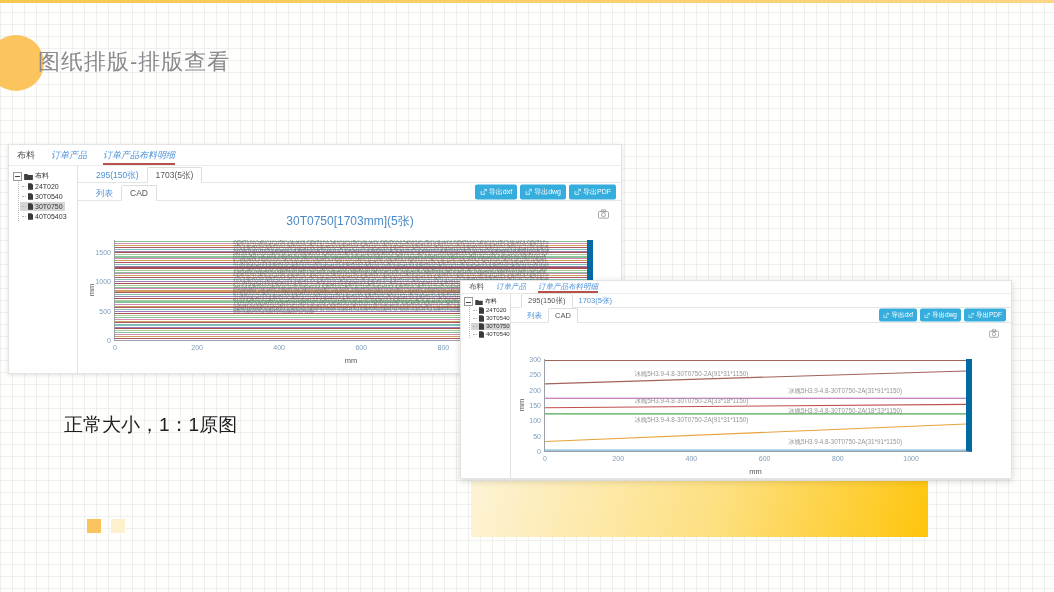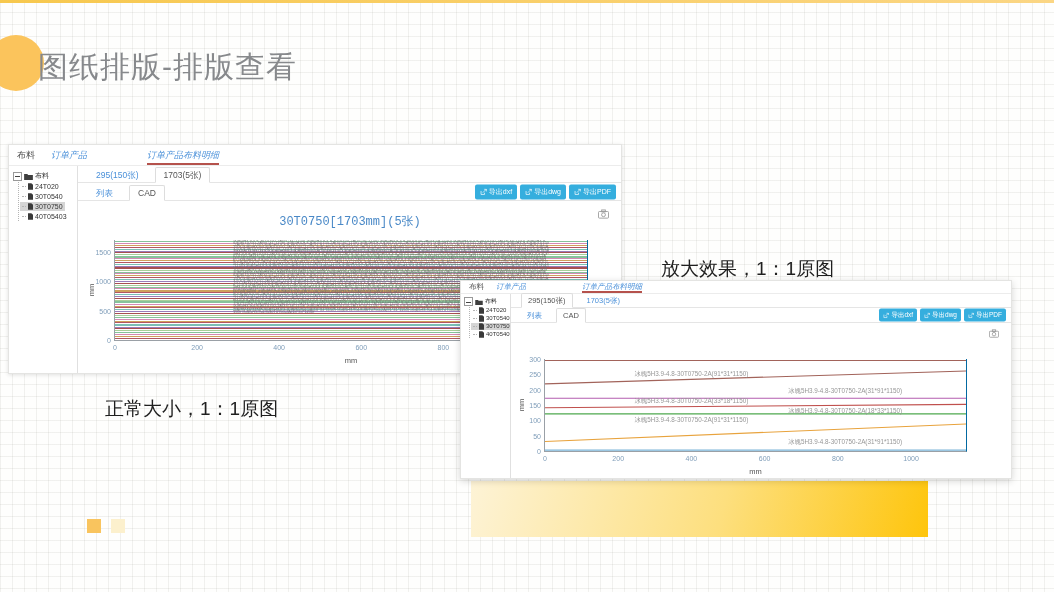--- a/index.html
+++ b/index.html
@@ -3,78 +3,78 @@
 <meta charset="utf-8">
 <style>
   html,body{margin:0;padding:0;}
   body{font-family:"Liberation Sans","DejaVu Sans",sans-serif;}
   .slide{position:relative;width:1054px;height:592px;overflow:hidden;background-color:#fefefd;
     background-image:linear-gradient(rgba(150,150,140,.13) 1px,transparent 1px),
                      linear-gradient(90deg,rgba(150,150,140,.13) 1px,transparent 1px);
     background-size:12px 12px;}
   .topstrip{position:absolute;left:0;top:0;width:100%;height:3px;background:linear-gradient(90deg,#f7c84e,#fbd684);}
   .deco-circle{position:absolute;left:-12px;top:35px;width:56px;height:56px;border-radius:50%;background:#fbc45c;}
-  .slide-title{position:absolute;left:38px;top:47px;font-size:30px;letter-spacing:1px;color:#87898c;}
+  .slide-title{position:absolute;left:38px;top:47px;font-size:22px;letter-spacing:1px;color:#87898c;}
   .caption{position:absolute;font-size:19px;color:#1f1f1f;}
-  .cap-left{left:64px;top:396px;margin-left:41px;}
+  .cap-left{left:64px;top:412px;}
   .cap-right{left:661px;top:256px;}
   .sq{position:absolute;width:14px;height:14px;}
   .sq1{left:87px;top:519px;background:#f9c45e;}
   .sq2{left:111px;top:519px;background:#fcf0cd;}
   .bottombar{position:absolute;left:471px;top:481px;width:457px;height:56px;
     background:linear-gradient(105deg,#fdf3d6 0%,#fddf7e 55%,#fec50c 100%);}
 
   
   .shot{position:absolute;background:#fff;border:1px solid #e4e4e2;box-shadow:0 1px 4px rgba(0,0,0,.12);}
   #shot1{left:8px;top:144px;width:612px;height:228px;}
   #shot2{left:460px;top:280px;width:550px;height:197px;z-index:5;box-shadow:0 2px 7px rgba(0,0,0,.16);}
   .nav-tabs{display:flex;gap:16px;align-items:stretch;border-bottom:1px solid #ececec;padding-left:8px;}
   #shot1 .nav-tabs{height:20px;font-size:9px;}
   #shot2 .nav-tabs{height:12px;font-size:7.5px;gap:12px;}
   .nav-tab{display:flex;align-items:center;}
   .nav-tab.dark{color:#4d4d4d;}
   .nav-tab.blue{color:#4a90d9;font-style:italic;}
-  .nav-tab.rline{box-shadow:inset 0 -2px 0 #b5524c;margin-left:44px;}
+  .nav-tab.rline{box-shadow:inset 0 -2px 0 #b5524c;}
   .shot-body{display:flex;}
   #shot1 .shot-body{height:207px;}
   #shot2 .shot-body{height:184px;}
   .tree{border-right:1px solid #e0e0e0;box-sizing:border-box;color:#333;overflow:hidden;}
   #shot1 .tree{width:69px;font-size:7px;padding:5px 1px 0 4px;}
   #shot2 .tree{width:50px;font-size:6px;padding:3px 1px 0 3px;}
   .tree-root{display:flex;align-items:center;gap:2px;white-space:nowrap;}
   .expbox{position:relative;width:7px;height:7px;border:1px solid #999;background:#fff;flex:0 0 auto;}
   .expbox::after{content:"";position:absolute;left:1px;right:1px;top:50%;border-top:1px solid #444;}
   .tree-kids{margin-left:5px;border-left:1px dotted #b5b5b5;padding-left:1px;}
   .tree-item{display:flex;align-items:center;gap:2px;padding:0 2px;margin:1px 0;white-space:nowrap;width:max-content;}
   #shot1 .tree-item{line-height:9px;}
   #shot2 .tree-item{line-height:7px;}
   .tree-item::before{content:"";width:4px;border-top:1px dotted #b5b5b5;flex:0 0 auto;}
   .tree-item.sel{background:#d5d5d5;}
   .content{flex:1;position:relative;min-width:0;}
-  .trow{display:flex;align-items:flex-end;border-bottom:1px solid #e5e5e5;padding-left:10px;position:relative;gap:8px;}
+  .trow{display:flex;align-items:flex-end;border-bottom:1px solid #e5e5e5;padding-left:10px;position:relative;}
   #shot1 .trow1{height:16px;}
   #shot1 .trow2{height:17px;}
   #shot2 .trow1{height:13px;}
   #shot2 .trow2{height:14px;}
   .tab{padding:2px 8px;line-height:1.2;}
   #shot1 .tab{font-size:8.5px;}
   #shot2 .tab{font-size:7.5px;padding:2px 6px;}
   .tab.on{background:#fff;border:1px solid #ddd;border-bottom:1px solid #fff;margin-bottom:-1px;border-radius:2px 2px 0 0;color:#555;}
   .tab.off{color:#4a90d9;}
   .btns{position:absolute;right:5px;top:50%;transform:translateY(-50%);display:flex;gap:3px;}
   .btn{display:flex;align-items:center;gap:2px;background:#35aede;color:#fff;border-radius:2px;cursor:pointer;}
   #shot1 .btn{font-size:7px;padding:2.5px 5px;}
   #shot2 .btn{font-size:6.5px;padding:2px 4px;}
   .cam{position:absolute;}
   #shot1 .cam{right:12px;top:39px;}
   #shot2 .cam{right:12px;top:30px;}
-  .chart-title{position:absolute;text-align:center;color:#4a89c7;font-family:Liberation Mono, monospace;}
+  .chart-title{position:absolute;text-align:center;color:#4a89c7;}
   #shot1 .chart-title{left:36px;width:472px;top:47px;font-size:12px;}
   #shot2 .chart-title{left:33px;width:421px;top:39px;font-size:10.5px;}
-  .plot{position:absolute;border-left:1px solid #9aa0a6;border-bottom:1px solid #9aa0a6;border-right:1px solid #0369a1;box-sizing:content-box;}
+  .plot{position:absolute;border-left:1px solid #9aa0a6;border-bottom:1px solid #9aa0a6;border-right:6px solid #0369a1;box-sizing:content-box;}
   #plot1{left:36px;top:74px;width:472px;height:100px;}
   #plot2{left:33px;top:65px;width:421px;height:92px;}
   .stripes{position:absolute;inset:1px 0 0 0;overflow:hidden;}
   .stripe{width:100%;}
   .blob{position:absolute;left:25%;width:67%;top:0;bottom:0;overflow:hidden;
     font-size:4px;line-height:1.9px;color:#6f6f6f;word-break:break-all;opacity:.9;}
   .ytick{position:absolute;transform:translateY(-50%);font-size:7px;color:#7f9db9;white-space:nowrap;}
   .xtick{position:absolute;transform:translateX(-50%);font-size:7px;color:#7f9db9;}
   .ylab{position:absolute;top:50%;transform:translate(-50%,-50%) rotate(-90deg);font-size:7.5px;color:#555;}
   .xlab{position:absolute;left:50%;transform:translateX(-50%);font-size:7.5px;color:#555;}
@@ -353,17 +353,16 @@
             <span class="xtick" style="left: 292.87px; top: 96px;">800</span>
             <span class="xtick" style="left: 366.087px; top: 96px;">1000</span>
             <span class="ylab" style="left: -24px;">mm</span>
             <span class="xlab" style="top: 108px;">mm</span>
           </div>
       </div>
     </div>
   </div>
 
   <div class="caption cap-left">正常大小，1：1原图</div>
-  <div class="caption cap-right">放大效果，1：1原图</div>
   <div class="sq sq1"></div>
   <div class="sq sq2"></div>
   <div class="bottombar"></div>
 </div>
 
 </body></html>

